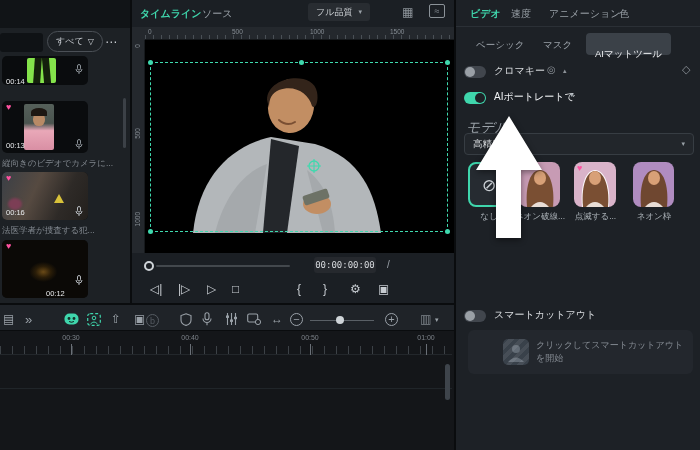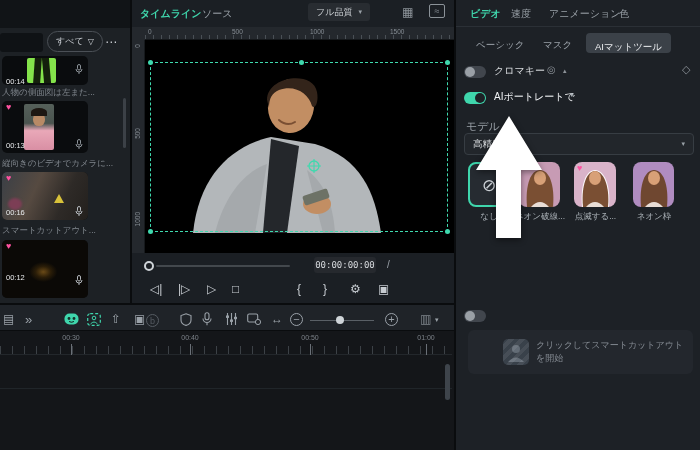--- a/index.html
+++ b/index.html
@@ -97,29 +97,29 @@
   #tl-scrollbar { position:absolute; left:445px; top:33px; width:5px; height:36px;
     background:#3e444b; border-radius:3px; }
 
   
   #props { left:454px; top:0; width:246px; height:450px; background:#1d2126;
     border-left:2px solid #0a0c0e; }
   .ptab { position:absolute; top:7px; font-size:10px; color:#9aa1a8; }
   #ptab-video { color:#3fd6ac; font-weight:bold; }
   #ptabs-divider { left:0; top:26px; width:246px; height:1px; background:#2b3036; }
   .stab { position:absolute; top:39px; font-size:9.5px; color:#9aa1a8; }
-  #stab-aimat { top:33px; height:20px; padding:4px 9px; background:#3b4148; border-radius:4px;
+  #stab-aimat { top:33px; height:20px; padding:11px 9px; background:#3b4148; border-radius:4px;
     line-height:20px; color:#e9ebee; font-size:9.5px; }
   .toggle { position:absolute; width:22px; height:12px; border-radius:6px; background:#41464d; }
   .toggle .knob { position:absolute; top:1px; width:10px; height:10px; border-radius:50%; background:#9aa0a6; }
   .toggle.off .knob { left:1px; }
   .toggle.on { background:#3fd6ac; }
   .toggle.on .knob { right:1px; background:#1d2126; }
   .prow-label { position:absolute; font-size:10px; color:#d9dcdf; }
-  #model-label { left:10px; top:119px; font-size:11px; color:#9aa1a8; }
+  #model-label { left:10px; top:119px; font-size:14px; color:#9aa1a8;font-style:italic; }
   #model-select { left:8px; top:133px; width:230px; height:22px; background:#22262b;
     border:1px solid #373d43; border-radius:4px; display:flex; align-items:center;
     padding:0 8px; font-size:9.5px; color:#d9dcdf; }
   #model-select .sp { flex:1; }
   .ecard { position:absolute; top:162px; height:45px; border-radius:8px; overflow:hidden; }
   .ecard.sel { border:2px solid #3fd6ac; background:#262b31; }
   .ecard .slash-ic { position:absolute; left:50%; top:50%; transform:translate(-50%,-50%);
     font-size:17px; color:#ccd1d6; }
   .woman { width:100%; height:100%; display:block; }
   .eheart { position:absolute; left:3px; top:2px; font-size:9px; color:#ff52a1; line-height:1; }
@@ -158,21 +158,20 @@
       <span class="mdur" style="top:21px;">00:14</span>
       <span class="thumb-green">
         <span class="leg" style="left:7px;transform:skewX(-4deg);"></span>
         <span class="leg" style="left:16px;transform:skewX(5deg);"></span>
       </span>
       <svg class="mmic" style="top:8px;" viewBox="0 0 8 11">
         <rect x="2.5" y="0.5" width="3" height="5.5" rx="1.5" fill="none" stroke="#9aa1a8" stroke-width="0.9"></rect>
         <path d="M1 5 a3 3 0 0 0 6 0 M4 8 v2" fill="none" stroke="#9aa1a8" stroke-width="0.9"></path>
       </svg>
     </div>
-    <div class="mcap abs" style="top:87px;">人物の側面図は左また...</div>
 
     <div class="mcard abs" style="top:101px;height:52px;">
       <span class="mheart">♥</span>
       <span class="thumb-man"></span>
       <span class="mdur" style="bottom:3px;">00:13</span>
       <svg class="mmic" style="bottom:3px;" viewBox="0 0 8 11">
         <rect x="2.5" y="0.5" width="3" height="5.5" rx="1.5" fill="none" stroke="#9aa1a8" stroke-width="0.9"></rect>
         <path d="M1 5 a3 3 0 0 0 6 0 M4 8 v2" fill="none" stroke="#9aa1a8" stroke-width="0.9"></path>
       </svg>
     </div>
@@ -183,26 +182,26 @@
         <span class="marker"></span>
         <span class="blob"></span>
       </span>
       <span class="mheart">♥</span>
       <span class="mdur" style="bottom:3px;">00:16</span>
       <svg class="mmic" style="bottom:3px;" viewBox="0 0 8 11">
         <rect x="2.5" y="0.5" width="3" height="5.5" rx="1.5" fill="none" stroke="#c6cbd0" stroke-width="0.9"></rect>
         <path d="M1 5 a3 3 0 0 0 6 0 M4 8 v2" fill="none" stroke="#c6cbd0" stroke-width="0.9"></path>
       </svg>
     </div>
-    <div class="mcap abs" style="top:225px;">スマートカットアウト...</div>
+    <div class="mcap abs" style="top:225px;">法医学者が捜査する犯...</div>
 
     <div class="mcard abs" style="top:240px;height:58px;">
       <span class="thumb-dark"></span>
       <span class="mheart">♥</span>
-      <span class="mdur" style="bottom:16px;">00:12</span>
+      <span class="mdur" style="bottom:0;margin-left:40px;">00:12</span>
       <svg class="mmic" style="bottom:12px;" viewBox="0 0 8 11">
         <rect x="2.5" y="0.5" width="3" height="5.5" rx="1.5" fill="none" stroke="#c6cbd0" stroke-width="0.9"></rect>
         <path d="M1 5 a3 3 0 0 0 6 0 M4 8 v2" fill="none" stroke="#c6cbd0" stroke-width="0.9"></path>
       </svg>
     </div>
     <div id="media-scrollbar" class="abs"></div>
   </div>
 
   <div id="preview-panel" class="abs">
     <span id="tab-timeline" class="abs">タイムライン</span>
@@ -390,20 +389,21 @@
       </svg>
     </div>
     <span class="elab" style="left:12px;width:42px">なし</span>
     <span class="elab" style="left:55px;width:58px">ネオン破線...</span>
     <span class="elab" style="left:112px;width:55px">点滅する...</span>
     <span class="elab" style="left:172px;width:52px">ネオン枠</span>
 
     <span class="toggle off abs" style="left:8px;top:310px">
         <span class="knob"></span>
       </span>
+    <span id="smart-label" class="abs">スマートカットアウト</span>
     <div id="smart-panel" class="abs">
       <span id="smart-icon">
         <svg width="26" height="26" viewBox="0 0 26 26">
           <circle cx="13" cy="10" r="4" fill="#636c76"></circle>
           <path d="M5,23 q8,-9 16,0 Z" fill="#636c76"></path>
         </svg>
       </span>
       <span id="smart-text">クリックしてスマートカットアウトを開始</span>
     </div>
   </div>

